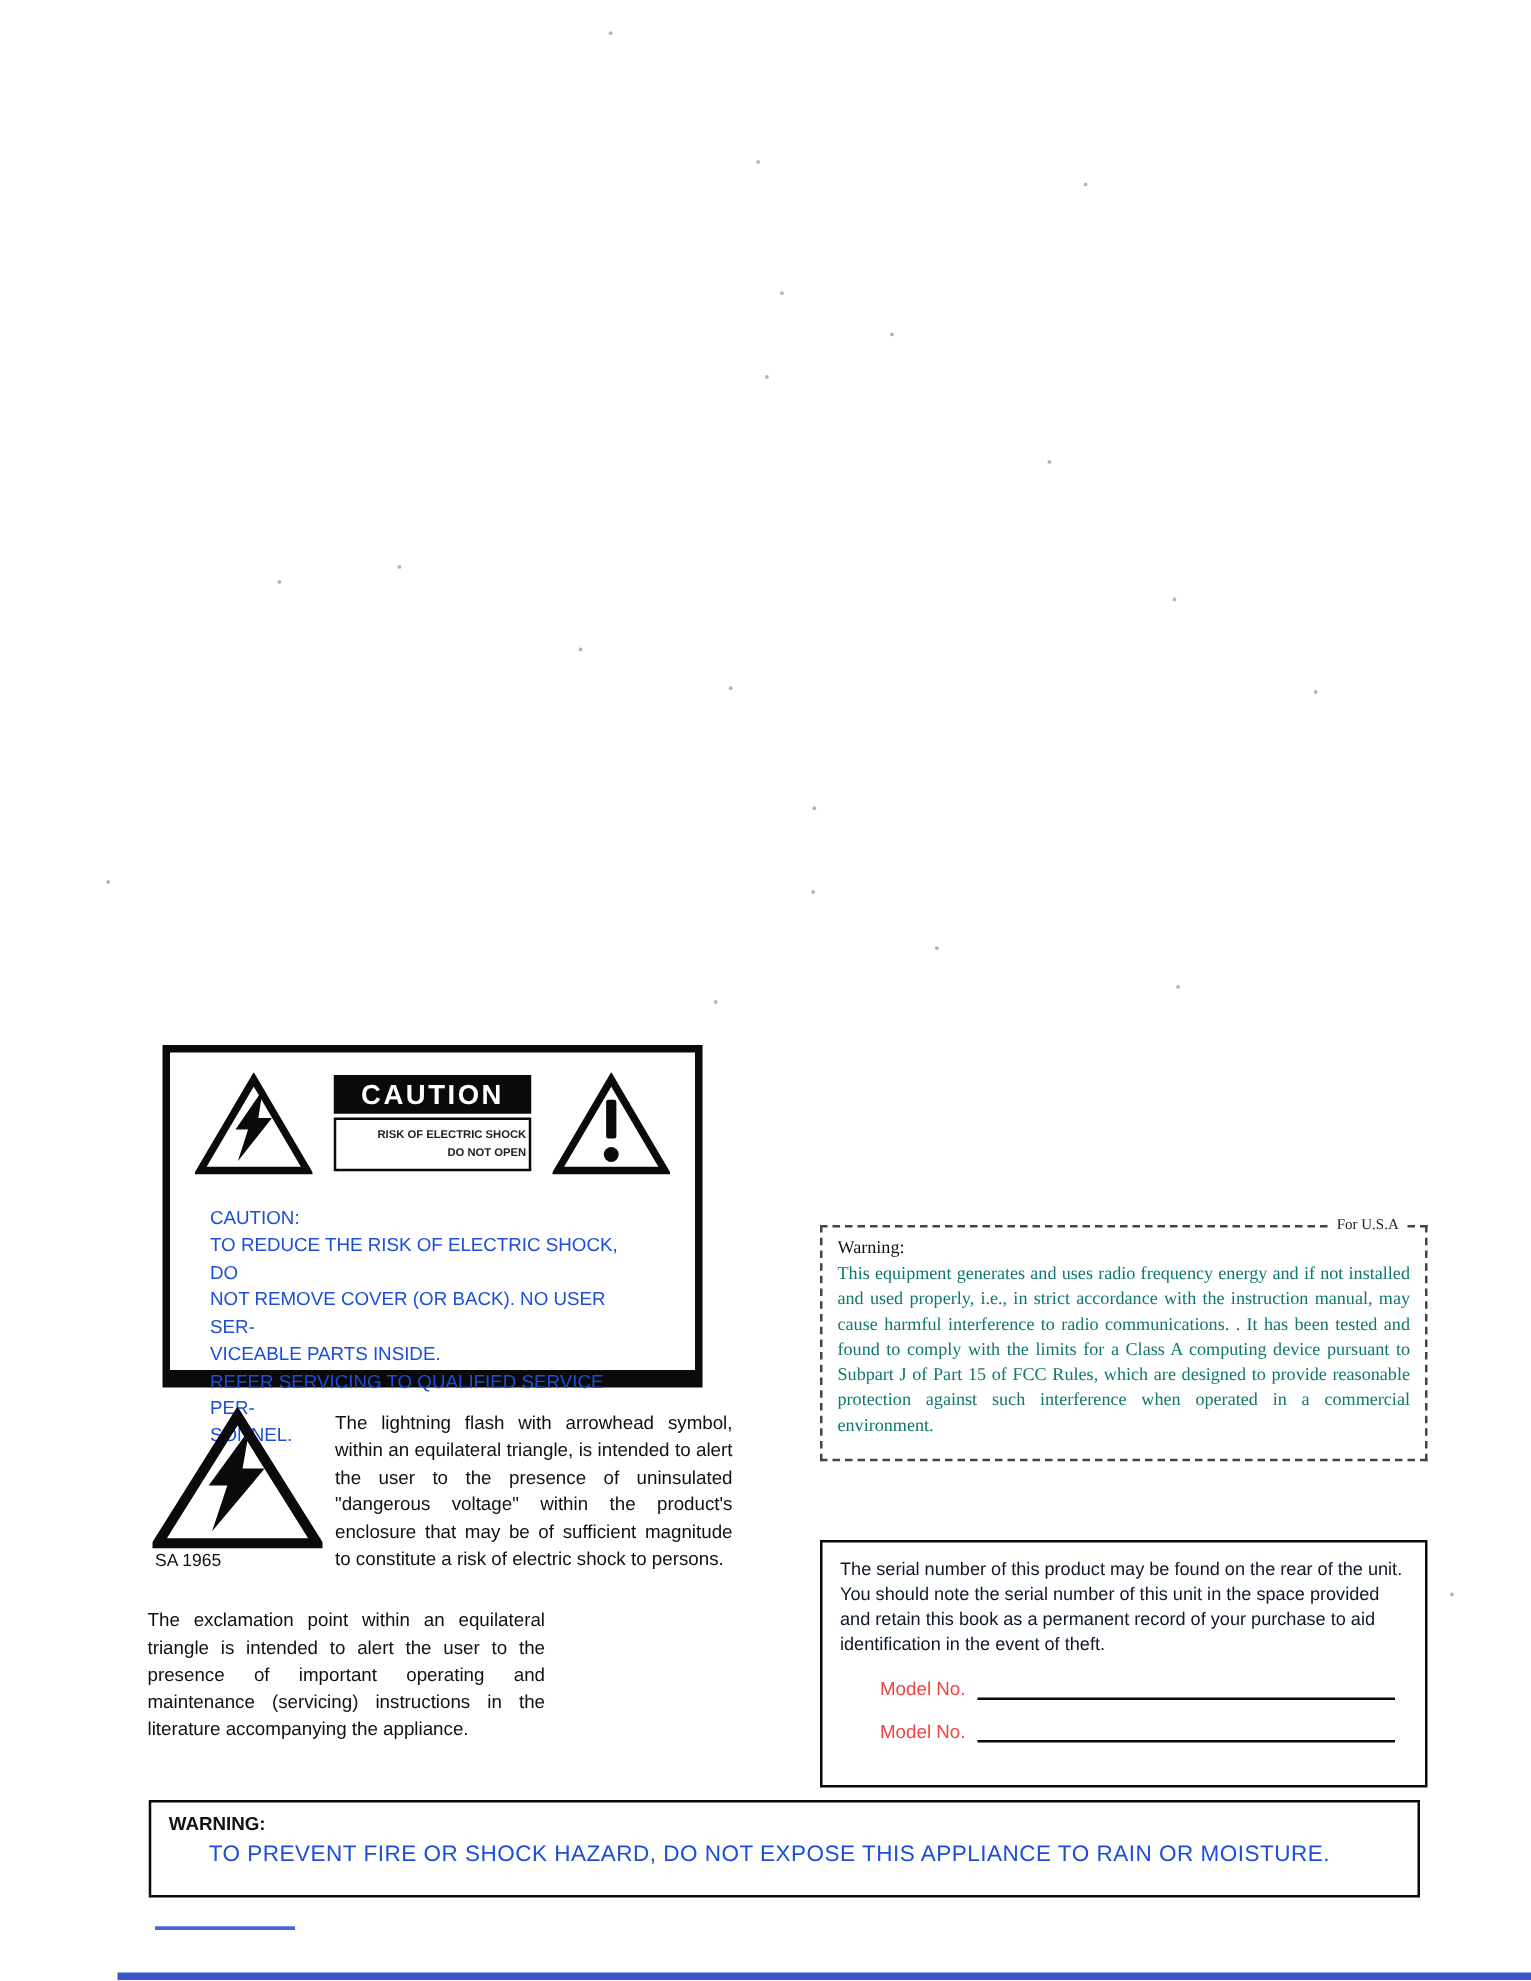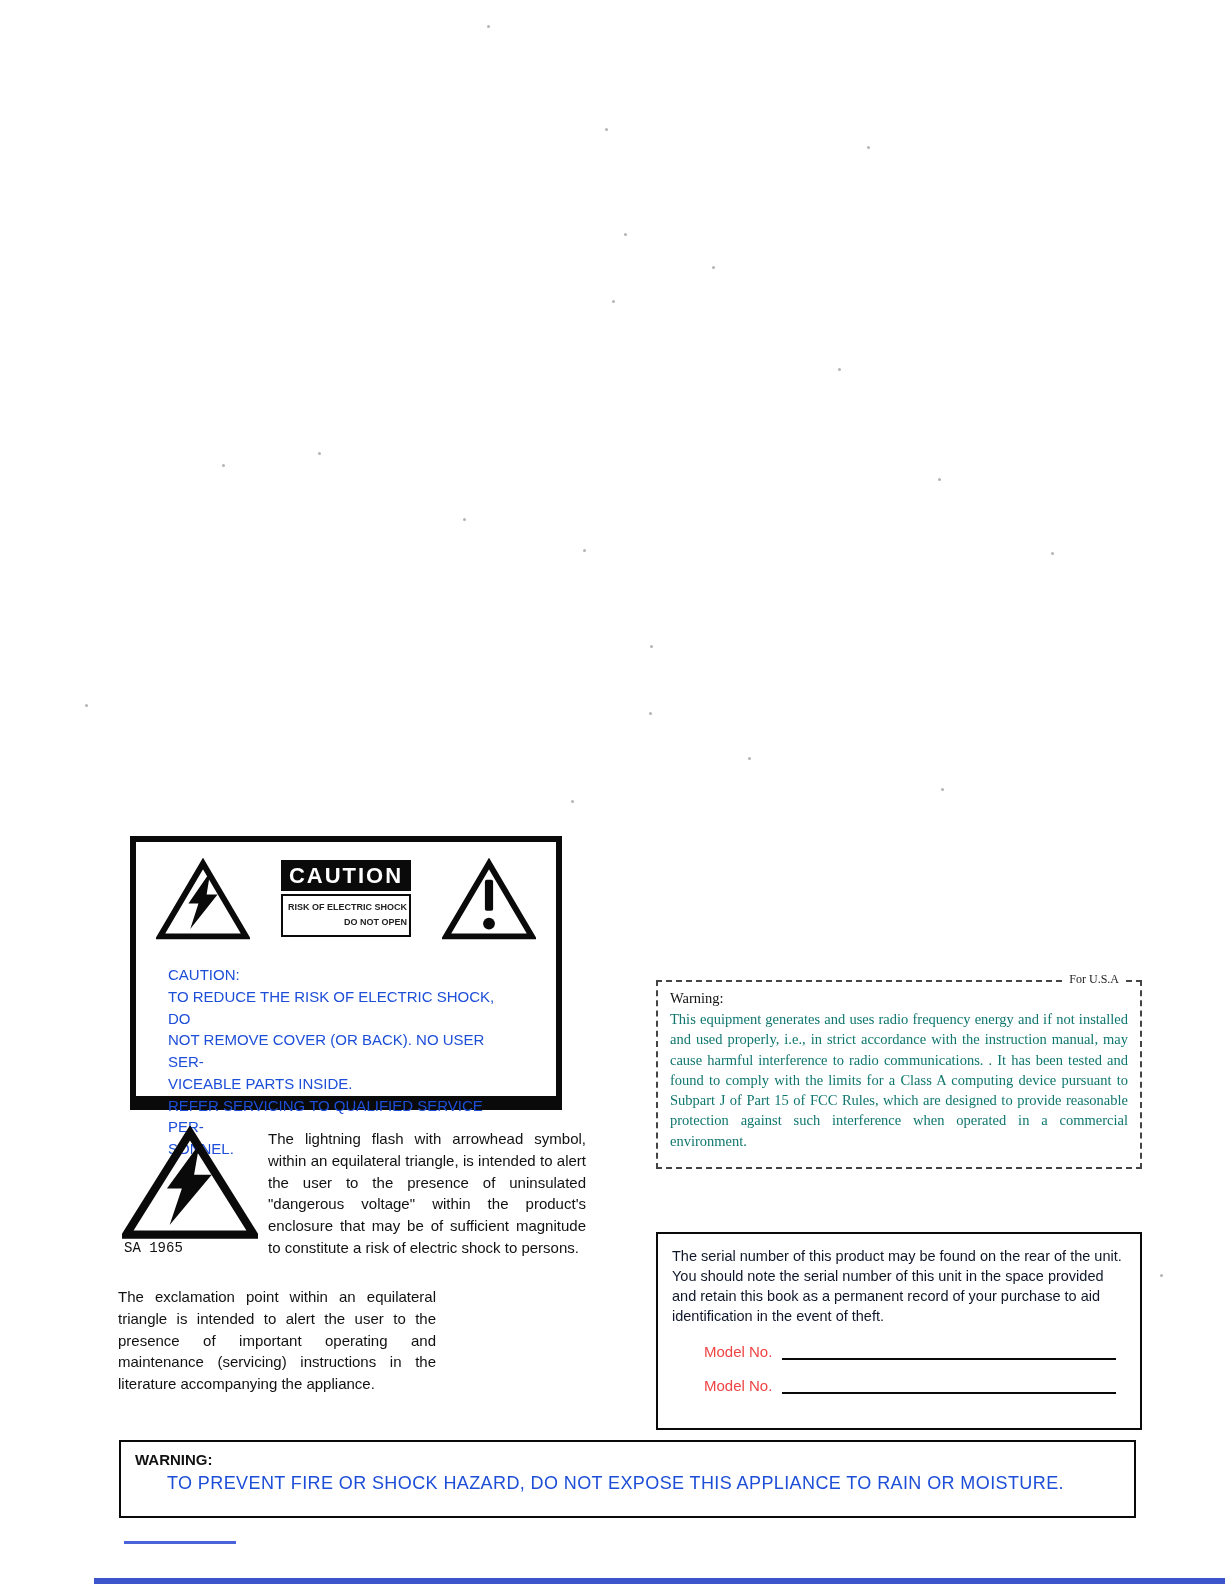--- a/index.html
+++ b/index.html
@@ -14,42 +14,42 @@
   
   .caution-panel {
     position:absolute; left:130px; top:836px; width:432px; height:274px;
     border:6px solid #0a0a0a; border-bottom-width:14px; background:#fff;
   }
   .caution-header {
     display:flex; align-items:flex-start; justify-content:space-between;
     padding:16px 20px 0 20px;
   }
   .tri-sm { width:94px; height:82px; flex:0 0 auto; }
-  .caution-center { width:130px; margin:2px 6px 0 6px; }
+  .caution-center { width:158px; margin:2px 6px 0 6px; }
   .caution-bar {
     background:#0a0a0a; color:#fff; text-align:center;
     font-size:22px; font-weight:bold; letter-spacing:2px;
     height:31px; line-height:31px;
   }
   .risk-box {
     border:2px solid #0a0a0a; margin-top:3px; text-align:right;
     font-size:9px; line-height:1.7; padding:4px 2px; font-weight:bold; color:#222;
   }
   .caution-body {
     padding:24px 36px 0 32px; font-size:15px; line-height:1.45; color:#1d4ed8;
   }
 
   
   .sym-row { position:absolute; display:flex; }
   .sym-row.lightning { left:120px; top:1126px; width:476px; }
   .sym-row.exclaim   { left:118px; top:1284px; width:478px; }
   .sym-col { width:148px; flex:0 0 auto; }
   .tri-lg-1 { width:136px; height:114px; display:block; margin-left:2px; }
   .tri-lg-2 { width:142px; height:126px; display:block; }
-  .sa-label { font-size:14px; color:#111; margin-top:0px; margin-left:4px;font-family:Liberation Mono, monospace; }
+  .sa-label { font-size:14px; color:#111; margin-top:0px; margin-left:4px; }
   .sym-text { width:318px; font-size:15px; line-height:1.45; color:#111; margin-top:2px; }
 
   
   .fcc-box {
     position:absolute; left:656px; top:980px; width:486px;
     border:2px dashed #444; padding:8px 12px 16px 12px; background:#fff;font-family:Liberation Serif, serif;
   }
   .fcc-region {
     position:absolute; top:-10px; right:16px; background:#fff;
     font-size:12px; color:#222; padding:0 5px;

